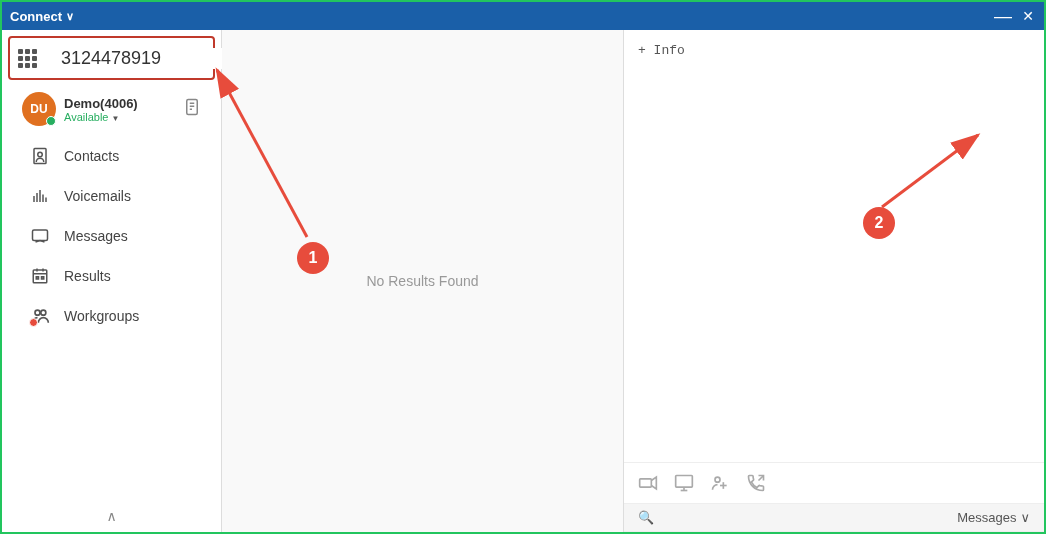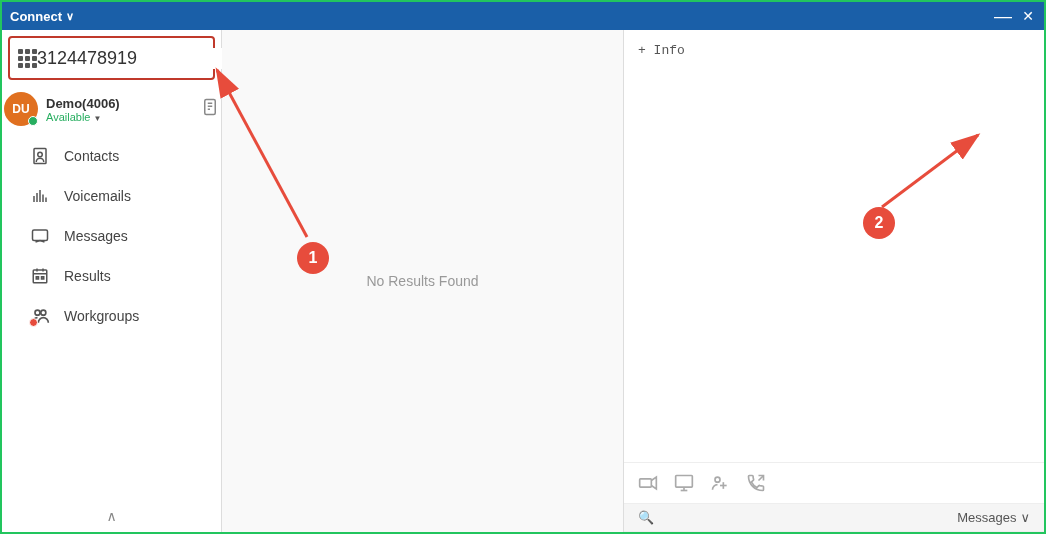--- a/index.html
+++ b/index.html
@@ -66,21 +66,21 @@
     
     .dialpad-bar {
       border: 2px solid #c0392b;
       border-radius: 4px;
       margin: 6px;
       display: flex;
       align-items: center;
       padding: 0 8px;
       height: 44px;
       background: #fff;
-      gap: 0;
+      gap: 24px;
     }
     .dialpad-icon {
       display: grid;
       grid-template-columns: repeat(3, 5px);
       gap: 2px;
       flex-shrink: 0;
     }
     .dialpad-dot {
       width: 5px;
       height: 5px;
@@ -93,21 +93,21 @@
       outline: none;
       font-size: 18px;
       color: #333;
       font-weight: 400;
     }
 
     
     .user-profile {
       display: flex;
       align-items: center;
-      padding: 6px 2px;
+      padding: 6px 20px;
       gap: 8px;
     }
     .avatar {
       width: 34px;
       height: 34px;
       border-radius: 50%;
       background: #e07020;
       color: white;
       display: flex;
       align-items: center;

